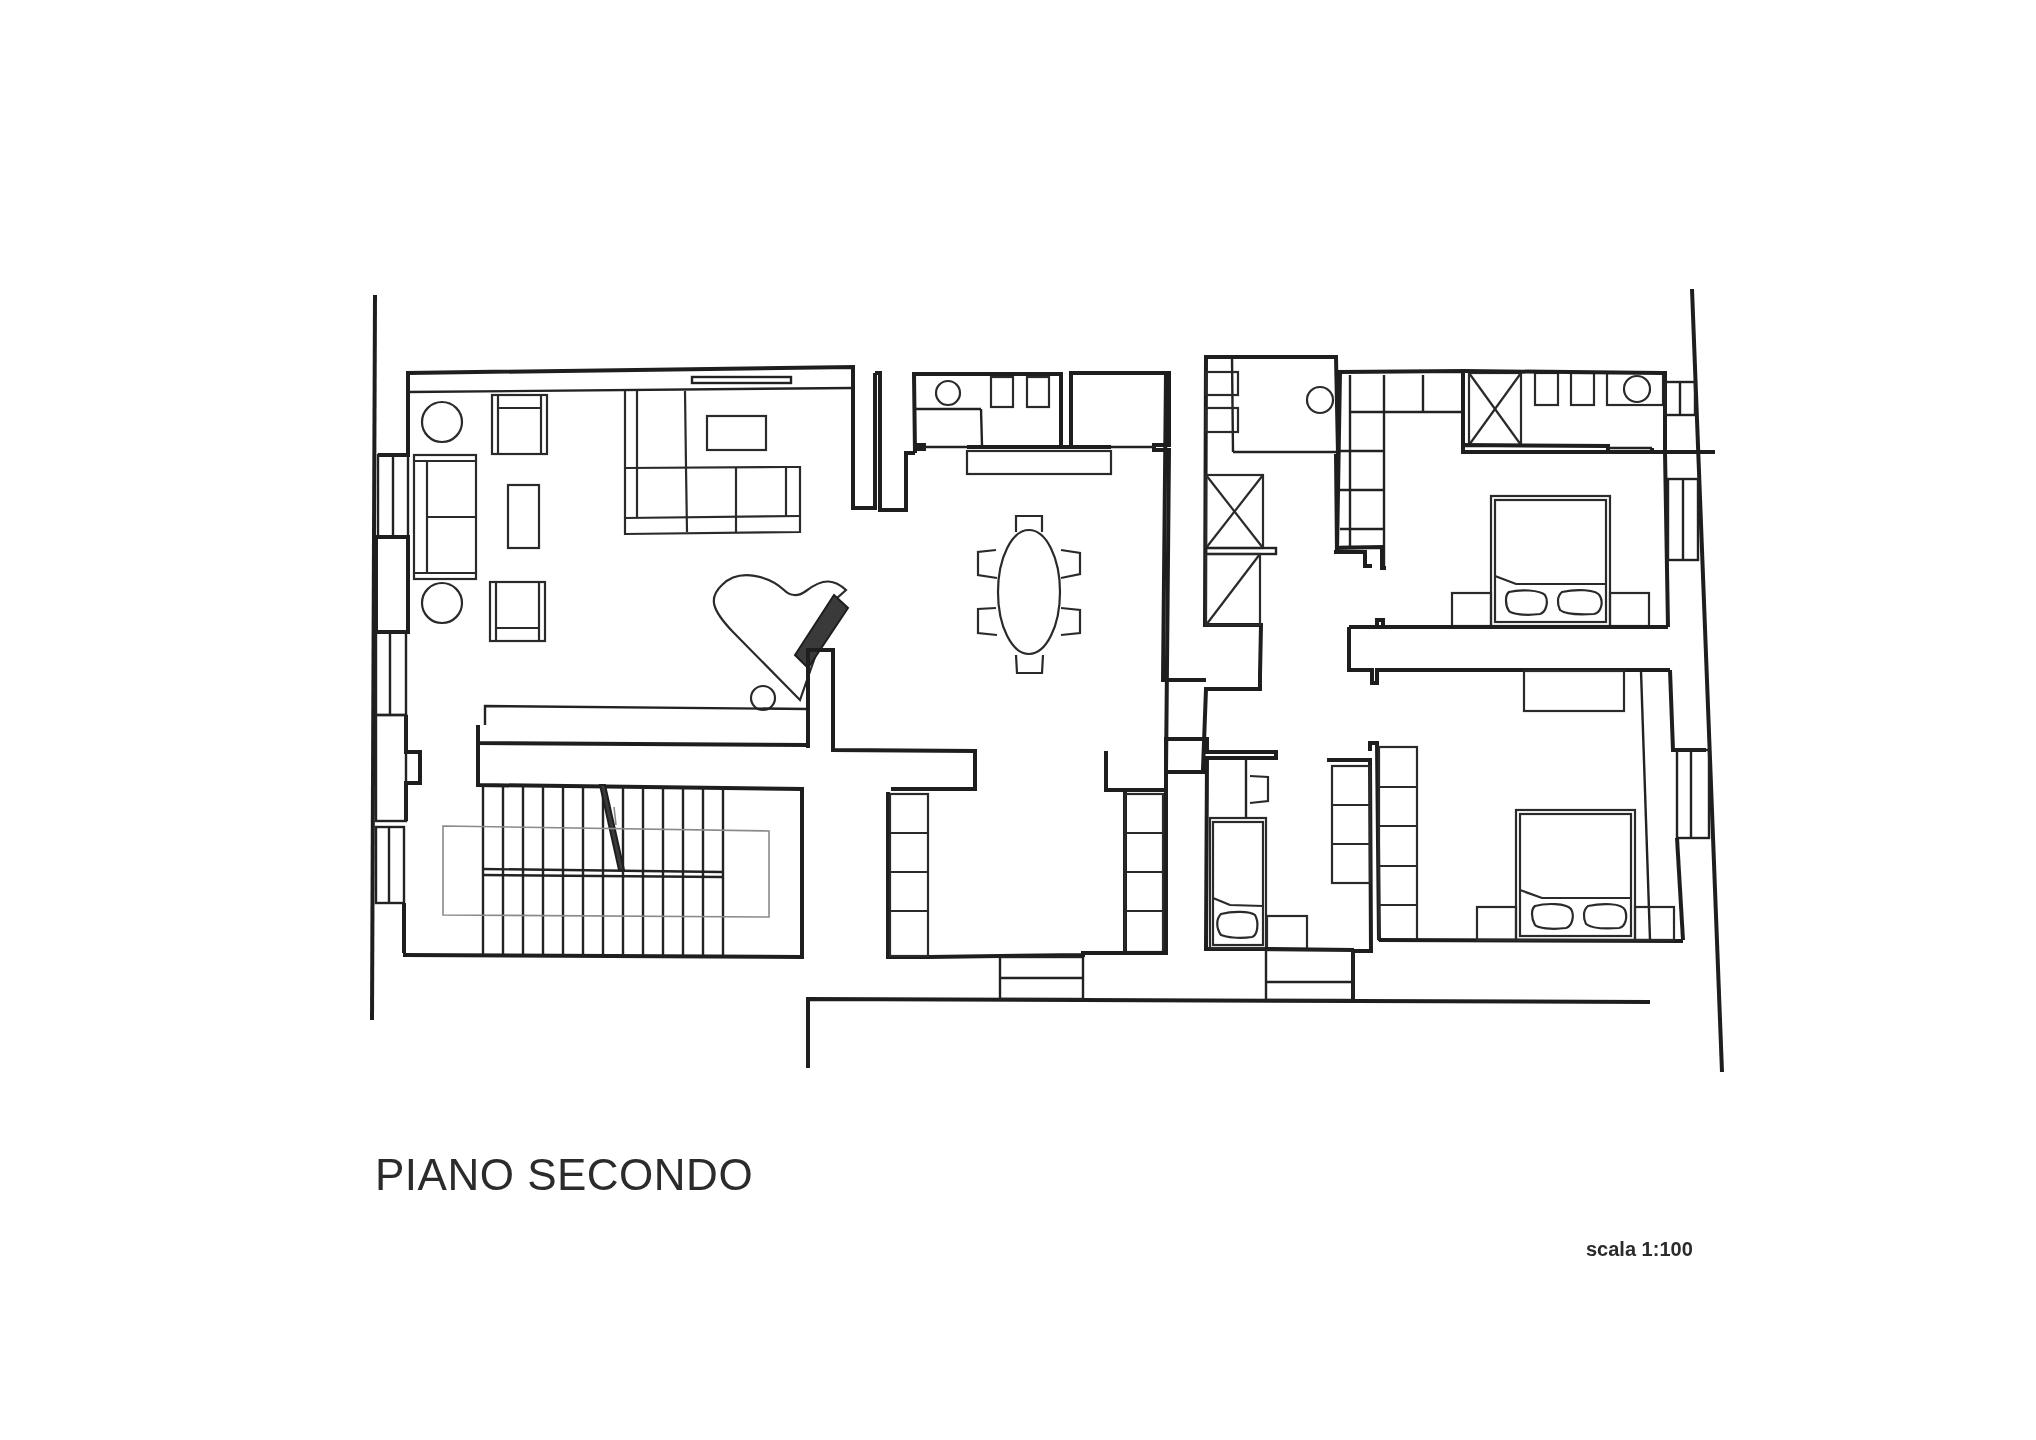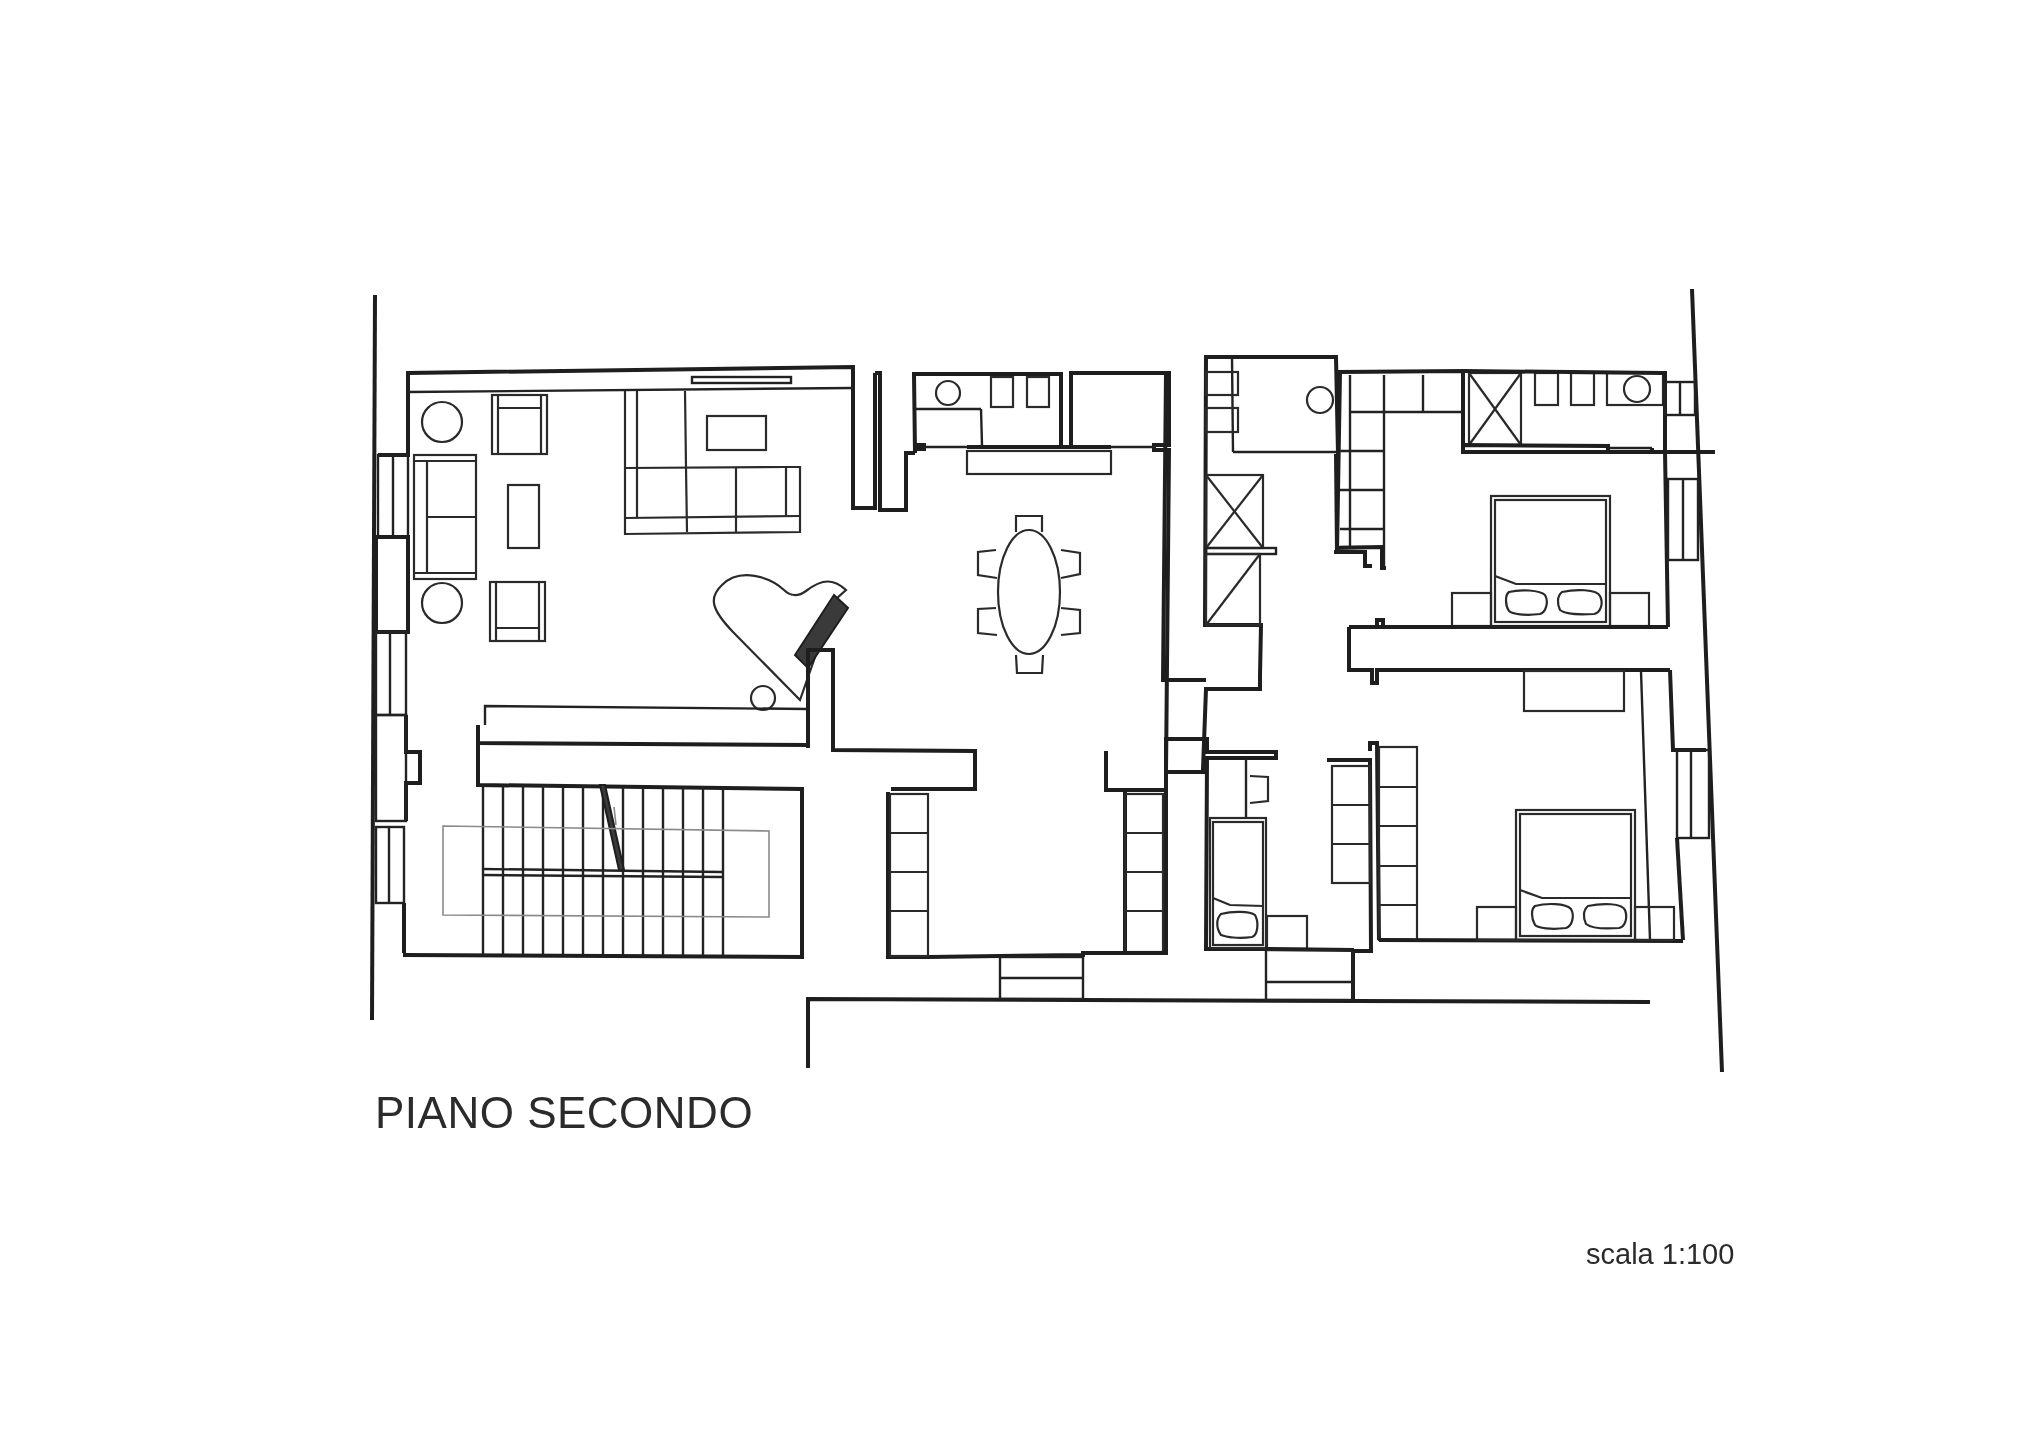--- a/index.html
+++ b/index.html
@@ -4,22 +4,22 @@
 <style>
   html, body { margin: 0; padding: 0; background: #ffffff; }
   body { width: 2036px; height: 1440px; position: relative; overflow: hidden; }
   #plan { position: absolute; left: 0; top: 0; width: 2036px; height: 1440px; }
   #plan .w { stroke: #1e1e1e; stroke-width: 4; fill: none; stroke-linejoin: miter; }
   #plan .t { stroke: #222; stroke-width: 2.4; fill: none; }
   #plan .f { stroke: #2a2a2a; stroke-width: 2.2; fill: none; }
   #plan .g { stroke: #8a8a8a; stroke-width: 1.6; fill: none; }
   #plan .dark { fill: #3a3a3a; stroke: #1e1e1e; stroke-width: 2; }
   .label { position: absolute; font-family: "Liberation Sans", sans-serif; color: #2b2b2b; white-space: nowrap; }
-  #title { left: 375px; top: 1088px; font-size: 44px; letter-spacing: 0.5px; }
-  #scale { left: 1586px; top: 1238px; font-size: 29px; }
+  #title { left: 375px; top: 1150px; font-size: 44px; letter-spacing: 0.5px; }
+  #scale { left: 1586px; top: 1238px; font-size: 20px; font-weight: bold; }
 </style>
 </head>
 <body>
 
 <svg id="plan" viewBox="0 0 2036 1440" xmlns="http://www.w3.org/2000/svg">
 
   <g>
     <line class="w" x1="375" y1="295" x2="372" y2="1020"></line>
     <line class="w" x1="1692" y1="289" x2="1722" y2="1072"></line>
     <polyline class="w" points="808,1068 808,999 1650,1002"></polyline>

